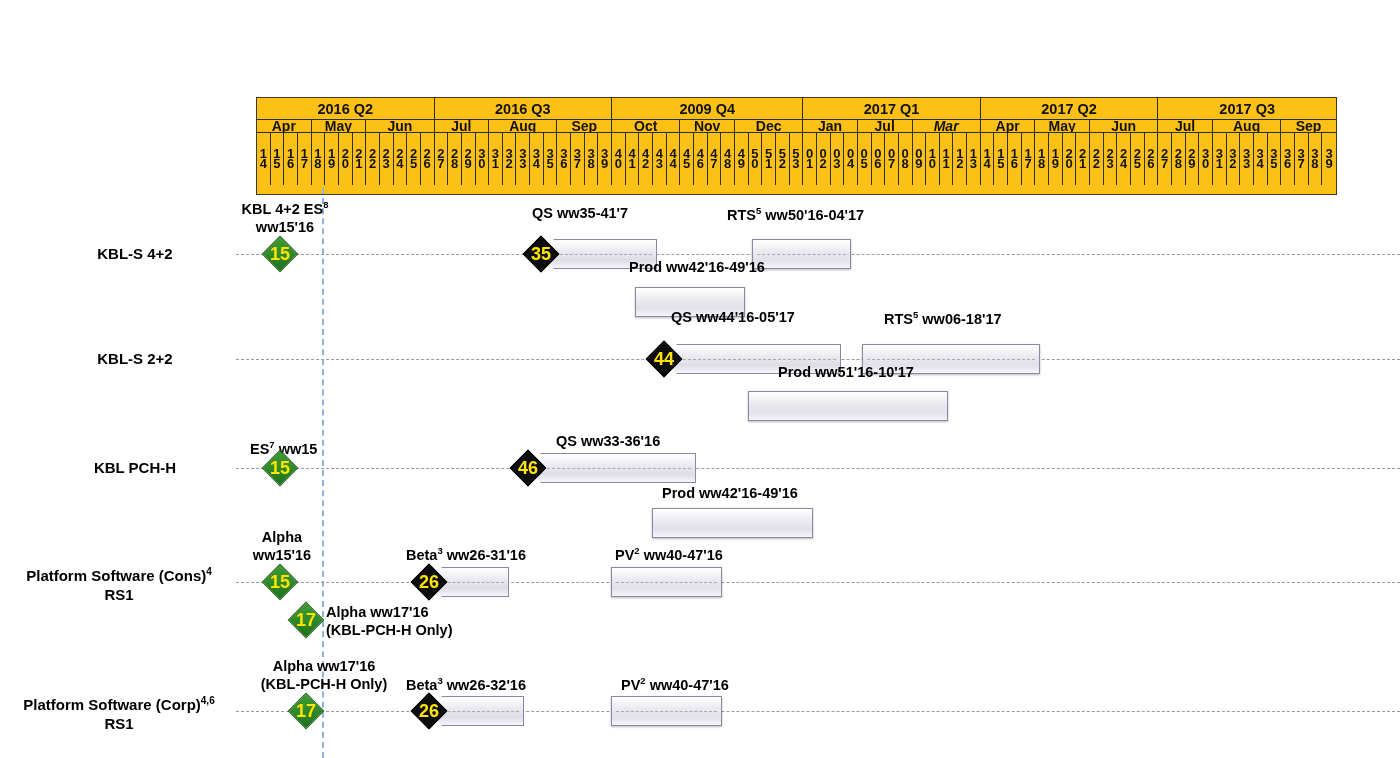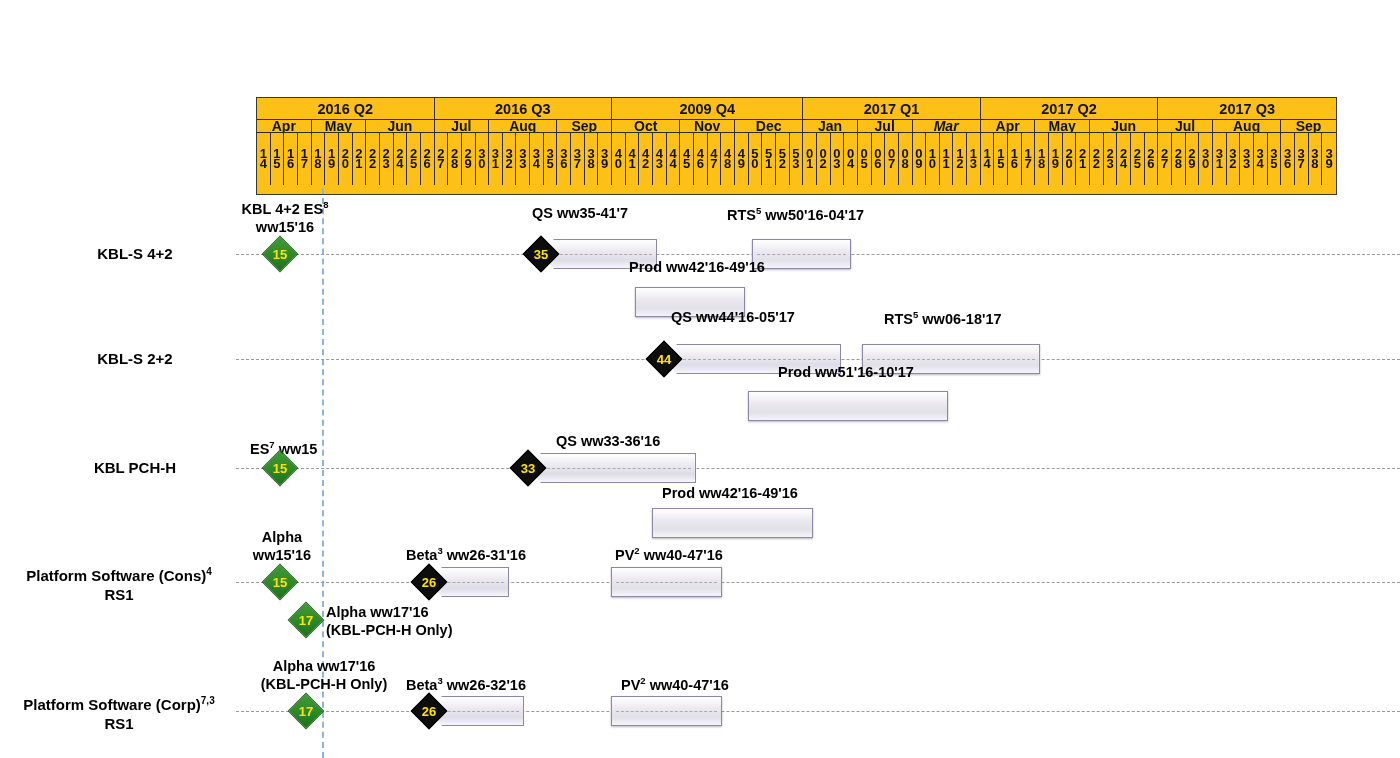--- a/index.html
+++ b/index.html
@@ -87,21 +87,21 @@
   }
   .diamond.green{
     background:linear-gradient(135deg,#3f9b35 0%,#2f8a28 50%,#1f6f1c 100%);
     border:1.5px solid #1d5e18;
   }
   .diamond.black{
     background:#0d0d0d;border:1.5px solid #000;
   }
   .dnum{
     position:absolute;width:26px;height:26px;display:flex;align-items:center;
-    justify-content:center;font-size:13px;font-weight:700;color:#FFE400;
+    justify-content:center;font-size:18px;font-weight:700;color:#FFE400;
     pointer-events:none;
   }
   .dwrap{position:absolute;width:26px;height:26px;}
 
   .mlabel{
     position:absolute;font-size:14.5px;font-weight:700;color:#000;
     text-align:center;line-height:18px;white-space:nowrap;
   }
   .mlabel sup{font-size:9.5px;}
   .mlabel.left{text-align:left;}
@@ -476,21 +476,21 @@
     <div class="rowlabel" style="left:40px;top:161px;width:190px">KBL-S 2+2</div>
 
     <div class="rowlabel" style="left:40px;top:270px;width:190px">KBL PCH-H</div>
 
     <div class="rowlabel" style="left:8px;top:374px;width:222px">
       <span>Platform Software (Cons)</span><sup>4</sup><br>
       <span>RS1</span>
     </div>
 
     <div class="rowlabel" style="left:8px;top:503px;width:222px">
-      <span>Platform Software (Corp)</span><sup>7,3</sup><br>
+      <span>Platform Software (Corp)</span><sup>4,6</sup><br>
       <span>RS1</span>
     </div>
 
     <div class="mlabel" style="left:200px;top:8px;width:170px">
       <span>KBL 4+2 ES</span><sup>8</sup><br>
       <span>ww15'16</span>
     </div>
     <div class="dwrap" style="left:267px;top:53px">
       <div class="diamond green"></div>
       <div class="dnum">15</div>
@@ -541,21 +541,21 @@
       <div class="diamond green"></div>
       <div class="dnum">15</div>
     </div>
 
     <div class="barlabel" style="left:556px;top:245px">QS ww33-36'16</div>
     <div class="bar pointed" style="left: 528px; top: 265px; width: 168px; clip-path: polygon(13px 0px, 100% 0px, 100% 100%, 13px 100%, 0px 50%);">
       <div class="innerdash"></div>
     </div>
     <div class="dwrap" style="left:515px;top:267px">
       <div class="diamond black"></div>
-      <div class="dnum">33</div>
+      <div class="dnum">46</div>
     </div>
 
     <div class="barlabel" style="left:662px;top:297px">Prod ww42'16-49'16</div>
     <div class="bar" style="left:652px;top:320px;width:161px"></div>
 
     <div class="mlabel" style="left:227px;top:340px;width:110px">
       <span>Alpha</span><br>
       <span>ww15'16</span>
     </div>
     <div class="dwrap" style="left:267px;top:381px">

